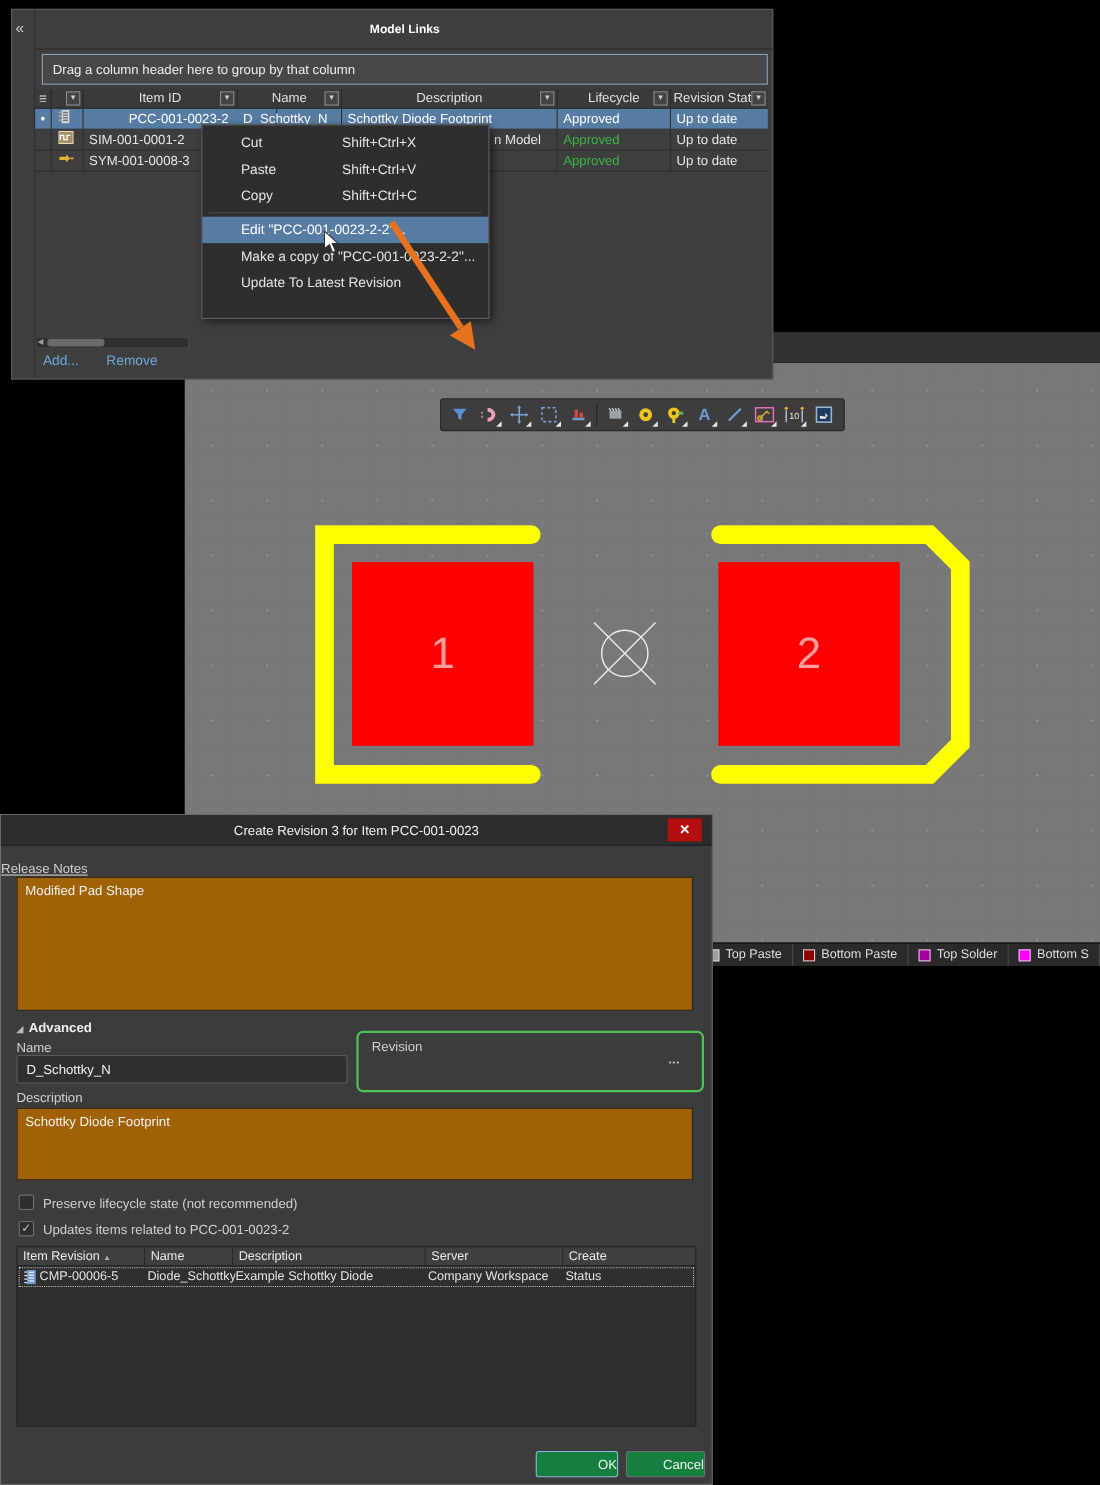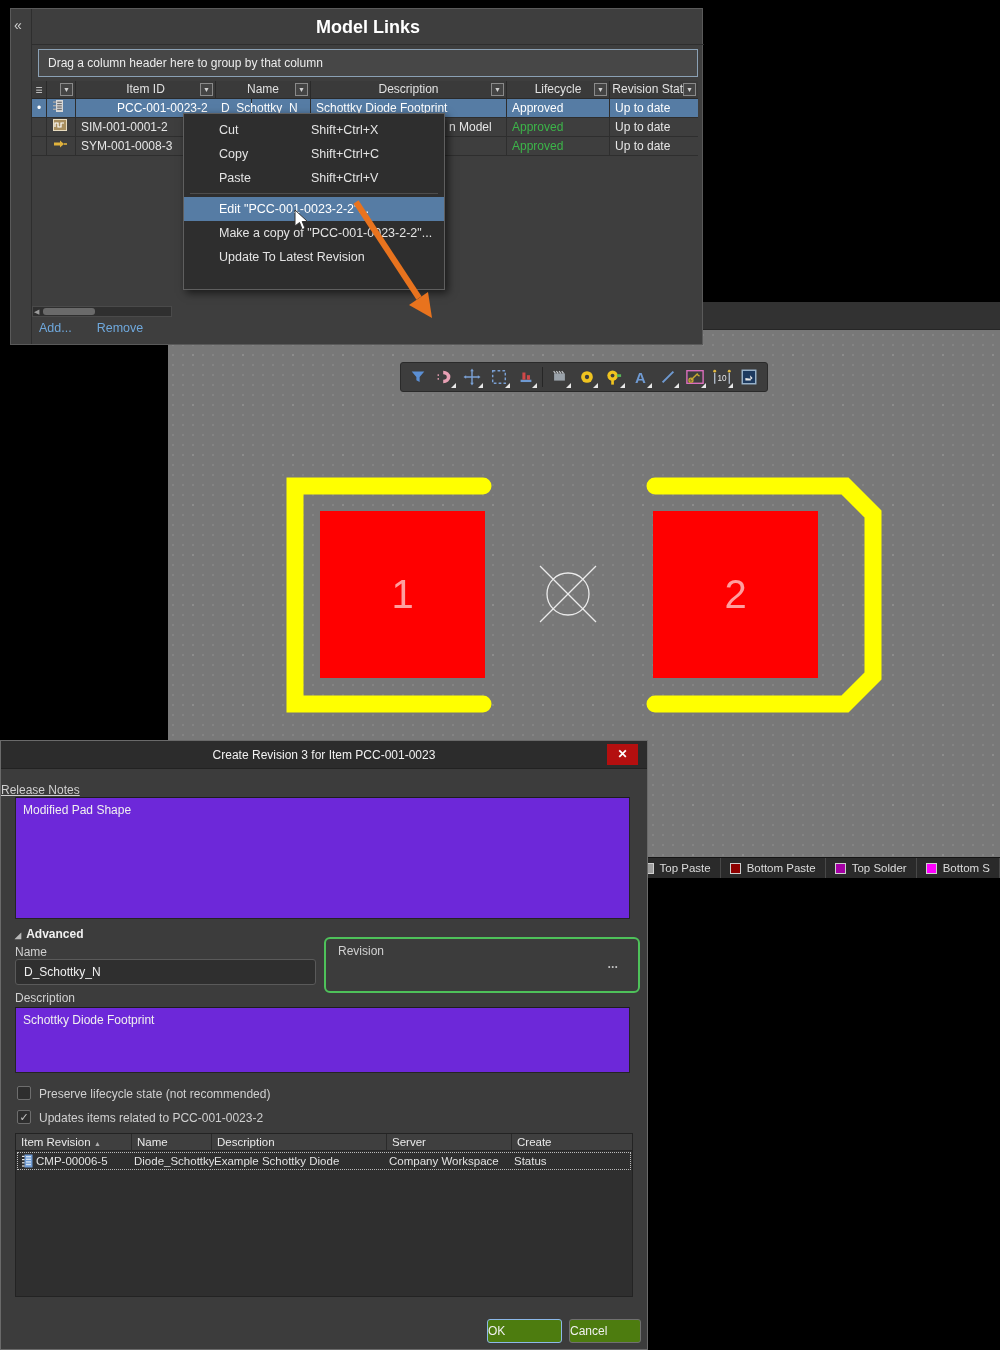--- a/index.html
+++ b/index.html
@@ -22,21 +22,21 @@
   .tbsep { width:1px; height:20px; background:#262626; margin:0 2px; }
   .glyph-blue { color:#6f9ad2; font-weight:bold; font-size:15px; }
   .layerbar { position:absolute; left:0; top:555px; width:832px; height:21px; background:#2a2a2a; border-top:1px solid #151515; display:flex; align-items:center; color:#dcdcdc; font-size:11.5px; overflow:hidden; }
   .layer-tab { display:flex; align-items:center; gap:6px; padding:0 9px; height:100%; border-right:1px solid #484848; white-space:nowrap; }
   .swatch { width:11px; height:11px; border:1px solid #cfcfcf; }
 
   
   #panel { left:10px; top:8px; width:693px; height:337px; background:#3e3e3e; border:1px solid #5a5a5a; z-index:3; color:#e6e6e6; }
   .panel-gutter { position:absolute; left:0; top:0; width:21px; height:100%; border-right:1px solid #2e2e2e; }
   .collapse { position:absolute; left:3px; top:8px; color:#cfcfcf; font-size:14px; }
-  .panel-title { position:absolute; left:21px; top:0; width:672px; height:36px; line-height:36px; text-align:center; font-weight:bold; font-size:18px; color:#fff; border-bottom:1px solid #2e2e2e; }
+  .panel-title { position:absolute; left:21px; top:0; width:672px; height:36px; line-height:36px; text-align:center; font-weight:bold; font-size:11px; color:#fff; border-bottom:1px solid #2e2e2e; }
   .groupbar { position:absolute; left:27px; top:40px; width:660px; height:28px; background:#474747; border:1px solid #8ba1b5; font-size:12px; color:#ececec; line-height:26px; padding-left:9px; }
   .grid { position:absolute; left:21px; top:72px; width:666px; height:226px; font-size:12px; }
   .ghead { position:absolute; left:0; top:0; width:100%; height:18px; background:#3a3a3a; border-bottom:1px solid #2a2a2a; }
   .gcol { position:absolute; top:0; height:18px; border-right:1px solid #2a2a2a; text-align:center; line-height:17px; color:#e0e0e0; }
   .filterbox { position:absolute; right:2px; top:2px; width:13px; height:13px; border:1px solid #8a8a8a; background:#444; color:#cfcfcf; font-size:7px; line-height:12px; text-align:center; }
   .grow { position:absolute; left:0; width:100%; height:19px; border-bottom:1px solid #2e2e2e; }
   .grow.sel { background:#567ca4; color:#fff; }
   .gcell { position:absolute; top:0; height:19px; line-height:19px; border-right:1px solid #2e2e2e; padding-left:5px; white-space:nowrap; overflow:hidden; }
   .approved-green { color:#3cb549; }
   .hscroll { position:absolute; left:21px; top:297px; width:140px; height:11px; background:#2f2f2f; border:1px solid #4a4a4a; }
@@ -49,30 +49,30 @@
   .mi { position:relative; height:24px; line-height:24px; padding-left:35px; white-space:nowrap; }
   .mi .sc { position:absolute; left:127px; }
   .mi.hl { background:#567ca4; color:#fff; }
   .msep { height:1px; background:#4d4d4d; margin:3px 6px; }
 
   
   #dialog { left:0; top:740px; width:648px; height:610px; background:#3c3c3c; border:1px solid #6a6a6a; z-index:6; color:#e2e2e2; font-size:12px; }
   .dtitle { position:absolute; left:0; top:0; width:100%; height:28px; background:#2c2c2c; border-bottom:1px solid #222; text-align:center; line-height:28px; color:#f2f2f2; }
   .dclose { position:absolute; right:9px; top:3px; width:31px; height:21px; background:#b40f0f; color:#fff; font-weight:bold; font-size:12px; text-align:center; line-height:21px; }
   .dlabel { position:absolute; color:#d0d0d0; }
-  .dtext { position:absolute; left:14px; width:615px; background:#6d28d9; border:1px solid #242424; border-top-color:#1d1d1d; padding:5px 7px; color:#f0f0f0; }
+  .dtext { position:absolute; left:14px; width:615px; background:#a16207; border:1px solid #242424; border-top-color:#1d1d1d; padding:5px 7px; color:#f0f0f0; }
   .dinput { position:absolute; height:26px; background:#2f2f2f; border:1px solid #5a5a5a; border-radius:3px; line-height:24px; padding-left:8px; color:#f0f0f0; }
   .greenbox { position:absolute; left:323px; top:196px; width:316px; height:56px; border:2px solid #4ec15a; border-radius:6px; }
   .cbox { position:absolute; left:16px; width:14px; height:14px; background:#2e2e2e; border:1px solid #6e6e6e; border-radius:2px; color:#c8c8c8; font-size:11px; line-height:13px; text-align:center; }
   .dtable { position:absolute; left:14px; top:392px; width:618px; height:164px; background:#2f2f2f; border:1px solid #232323; font-size:11.5px; }
   .thead { position:absolute; left:0; top:0; width:100%; height:17px; background:#3f3f3f; border-bottom:1px solid #262626; }
   .thcell { position:absolute; top:0; height:17px; line-height:16px; border-right:1px solid #2a2a2a; padding-left:5px; color:#eaeaea; }
   .trow { position:absolute; left:1px; top:18px; width:614px; height:18px; border:1px dotted #bbb; line-height:17px; }
   .tcell { position:absolute; top:0; height:17px; white-space:nowrap; overflow:hidden; }
-  .dbtn { position:absolute; top:578px; height:24px; border-radius:3px; background:#4d7c0f; color:#f0f0f0; text-align:left; line-height:22px; }
+  .dbtn { position:absolute; top:578px; height:24px; border-radius:3px; background:#15803d; color:#f0f0f0; text-align:right; line-height:22px; }
 
   svg text { font-family:"Liberation Sans", sans-serif; }
 </style>
 </head>
 <body>
 
 <div id="editor" class="abs">
   <div class="tabbar">
     <div class="doc-tab" style="left:2px; width:116px;">
       <svg width="13" height="14" viewBox="0 0 13 14">
@@ -305,22 +305,22 @@
   </div>
   <div class="panel-links">
     <span>Add...</span>
     <span>Remove</span>
   </div>
 </div>
 
 <div id="menu" class="abs">
   <div style="height:4px;"></div>
   <div class="mi"><span>Cut</span><span class="sc">Shift+Ctrl+X</span></div>
+  <div class="mi"><span>Paste</span><span class="sc">Shift+Ctrl+V</span></div>
   <div class="mi"><span>Copy</span><span class="sc">Shift+Ctrl+C</span></div>
-  <div class="mi"><span>Paste</span><span class="sc">Shift+Ctrl+V</span></div>
   <div class="msep"></div>
   <div class="mi hl"><span>Edit "PCC-001-0023-2-2"...</span></div>
   <div class="mi"><span>Make a copy of "PCC-001-0023-2-2"...</span></div>
   <div class="mi"><span>Update To Latest Revision</span></div>
 </div>
 
 <svg class="abs" style="left:340px; top:190px; z-index:5; pointer-events:none;" width="110" height="135" viewBox="0 0 110 135">
   <line x1="16" y1="12" x2="79" y2="108" stroke="#e8731e" stroke-width="6"></line>
   <polygon points="92,128 69,115 88,102" fill="#e8731e"></polygon>
 </svg>

